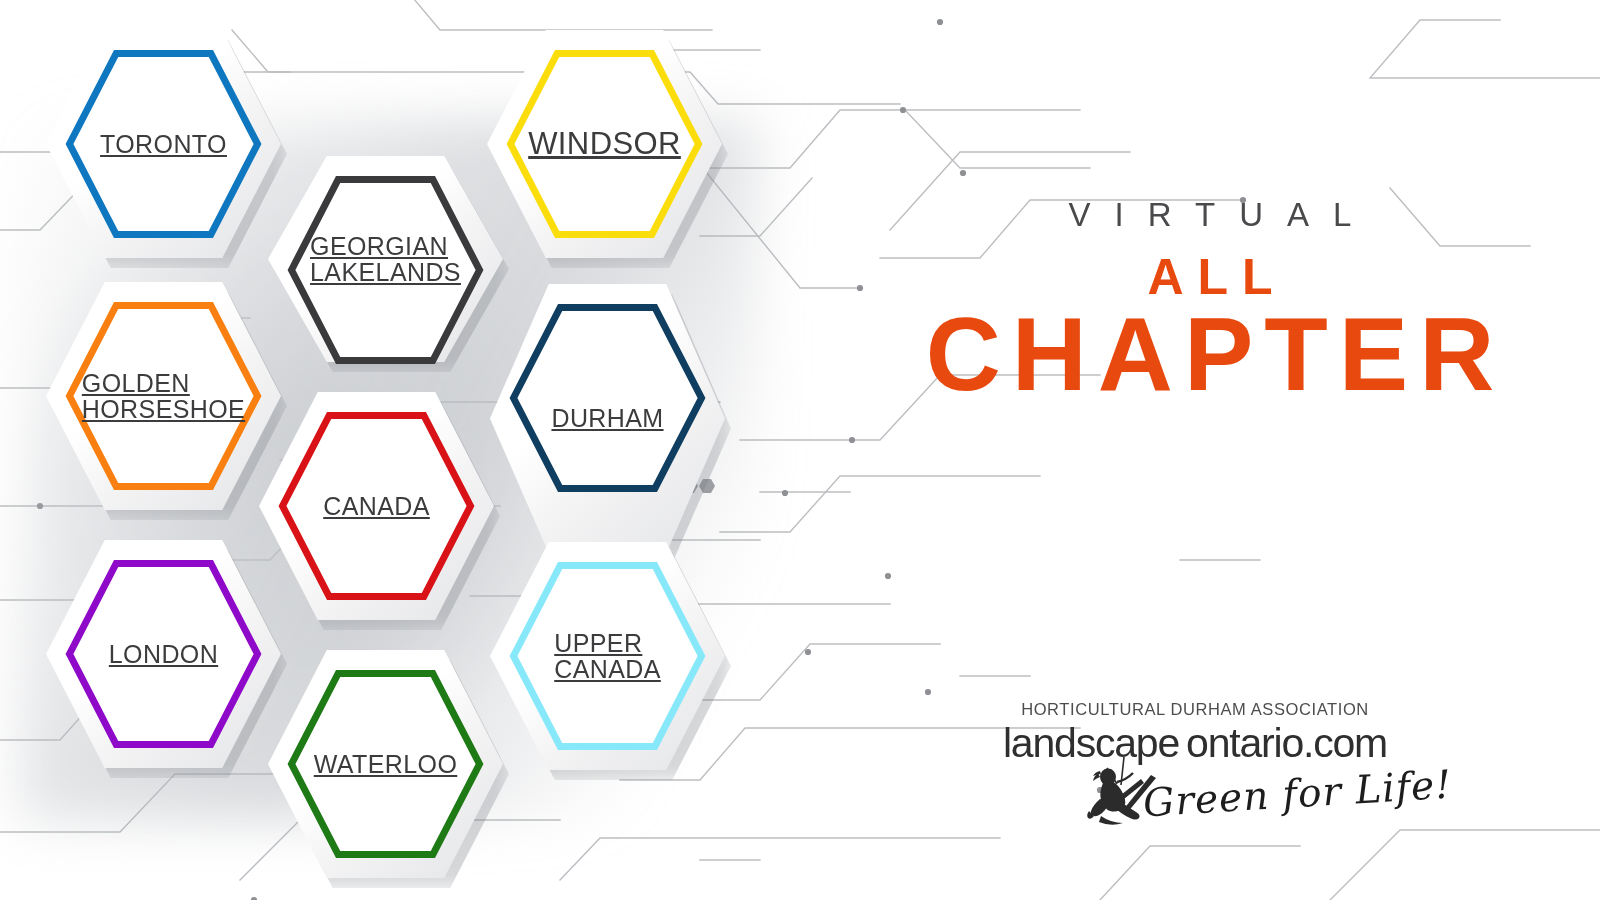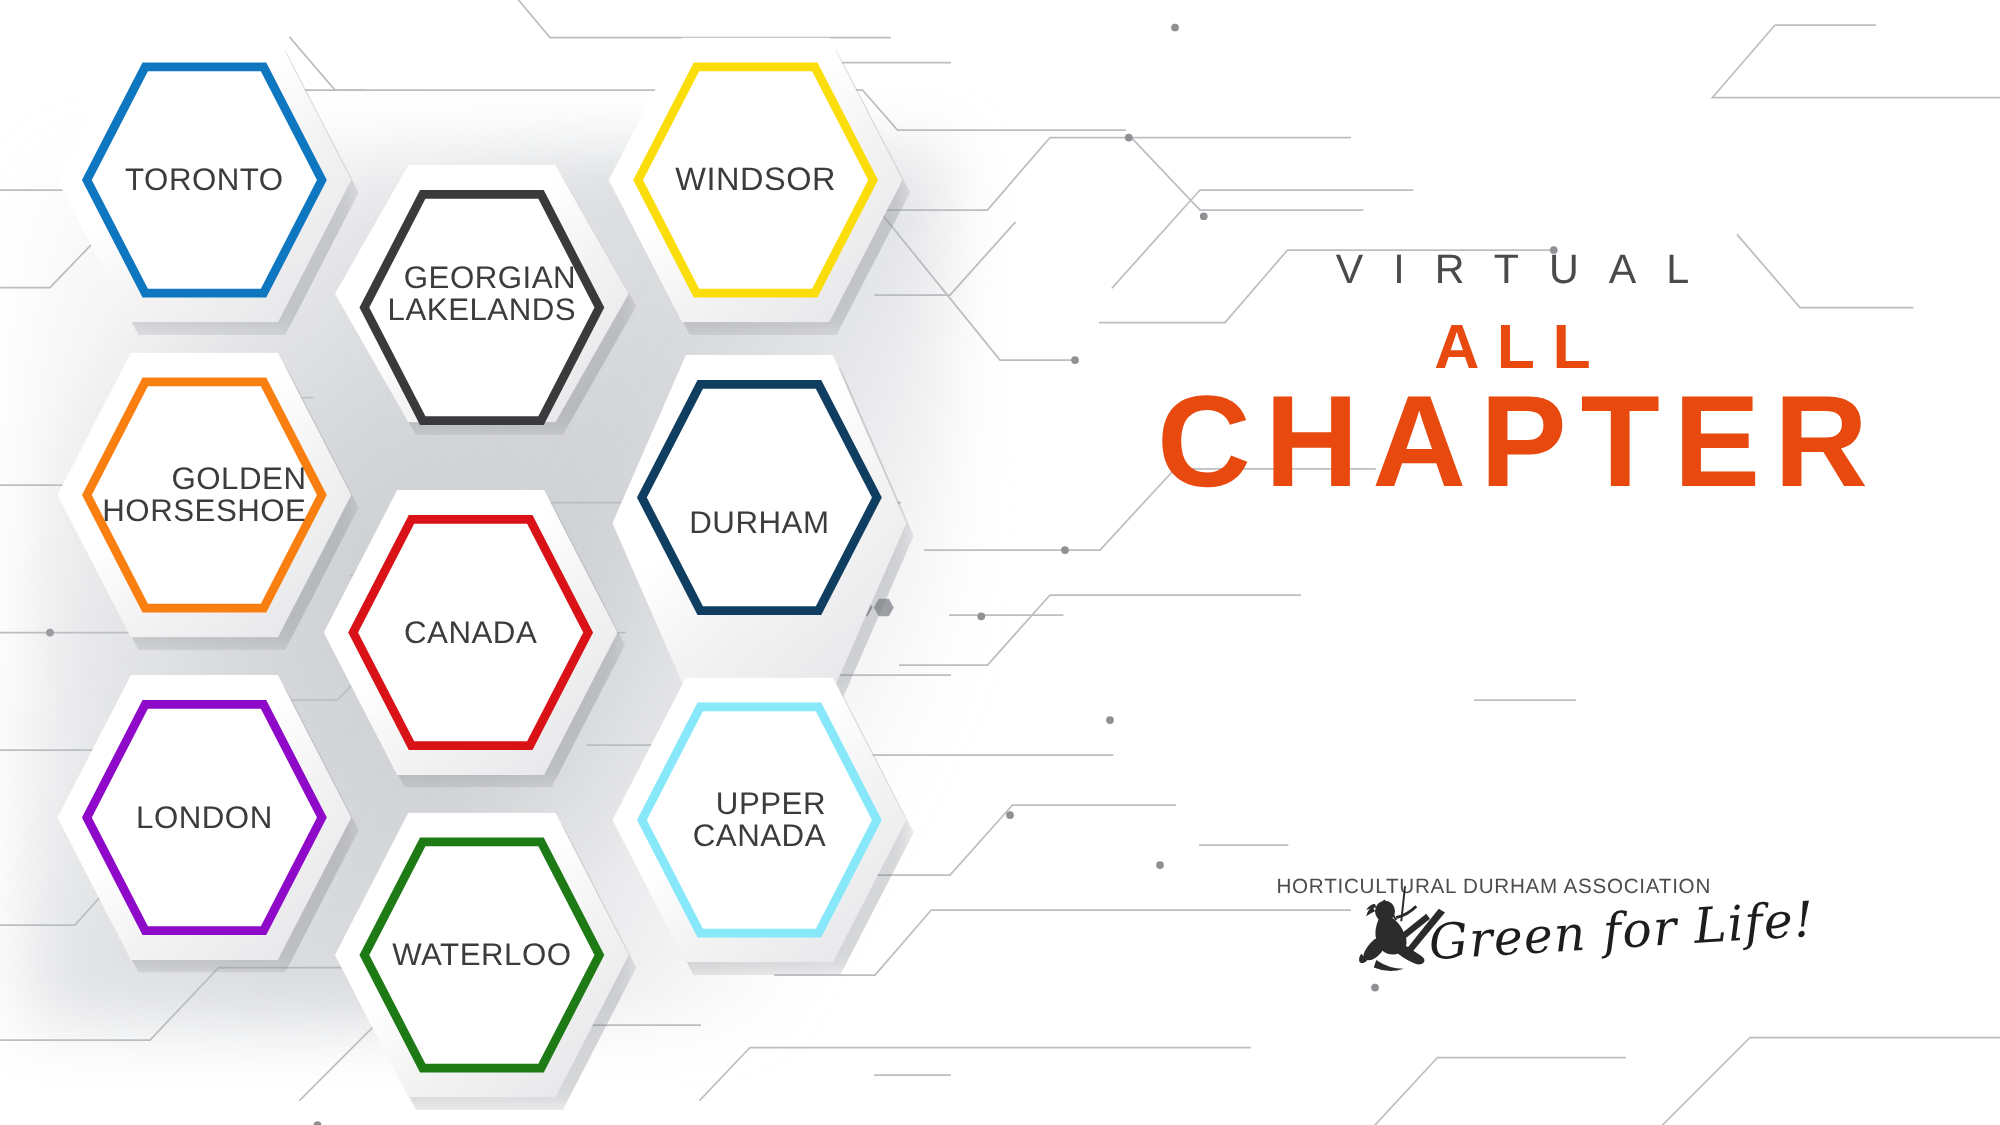--- a/index.html
+++ b/index.html
@@ -45,26 +45,27 @@
     -webkit-clip-path:polygon(0% 50%,25% 0%,75% 0%,100% 50%,75% 100%,25% 100%);
     clip-path:polygon(0% 50%,25% 0%,75% 0%,100% 50%,75% 100%,25% 100%);
     background:rgba(120,124,130,.30);
     filter:blur(9px);
   }
   .hex-ring{position:absolute;}
   .hex-ring svg{display:block;overflow:visible;}
   .hex-label{
     position:absolute;left:0;top:0;width:100%;height:100%;
     display:flex;align-items:center;justify-content:center;
-    text-align:right;
+    text-align:left;
     color:#3c3c3e;
     line-height:1.06;
     letter-spacing:.4px;
     white-space:pre-line;
     pointer-events:none;
+    text-decoration:underline;
   }
 
   
   .title-block{position:absolute;left:860px;top:196px;width:700px;text-align:center;}
   .t-virtual{
     font-size:33px;letter-spacing:24px;color:#4a4a4d;font-weight:400;
     padding-left:24px;
   }
   .t-all{
     font-size:50px;letter-spacing:14px;font-weight:bold;color:#e8490f;
@@ -181,40 +182,40 @@
       <div class="hex-wrap" style="left: 46px; top: 30px; width: 235px; height: 228px;">
         <div class="hex-shadow"></div>
         <div class="hex-plate"></div>
         <div class="hex-ring" style="left: 20px; top: 20px; width: 195px; height: 188px;">
           <svg width="195" height="188" viewBox="0 0 195 188">
             <polygon points="3.5,94 50.15,3.5 144.85,3.5 191.5,94 144.85,184.5 50.15,184.5" fill="#ffffff" stroke="#0f76c0" stroke-width="7" stroke-linejoin="miter"></polygon>
           </svg>
         </div>
         <div class="hex-label" style="font-size: 25px;">TORONTO</div>
       </div>
-      <div class="hex-wrap" style="left: 268px; top: 132px; width: 235px; height: 206px;">
+      <div class="hex-wrap" style="left: 268px; top: 156px; width: 235px; height: 206px;">
         <div class="hex-shadow"></div>
         <div class="hex-plate"></div>
         <div class="hex-ring" style="left: 20px; top: 20px; width: 195px; height: 188px;">
           <svg width="195" height="188" viewBox="0 0 195 188">
             <polygon points="3.5,94 50.15,3.5 144.85,3.5 191.5,94 144.85,184.5 50.15,184.5" fill="#ffffff" stroke="#3a3a3c" stroke-width="7" stroke-linejoin="miter"></polygon>
           </svg>
         </div>
         <div class="hex-label" style="font-size: 25px;">GEORGIAN
 LAKELANDS</div>
       </div>
       <div class="hex-wrap" style="left: 487px; top: 30px; width: 235px; height: 228px;">
         <div class="hex-shadow"></div>
         <div class="hex-plate"></div>
         <div class="hex-ring" style="left: 20px; top: 20px; width: 195px; height: 188px;">
           <svg width="195" height="188" viewBox="0 0 195 188">
             <polygon points="3.5,94 50.15,3.5 144.85,3.5 191.5,94 144.85,184.5 50.15,184.5" fill="#ffffff" stroke="#fbdd0c" stroke-width="7" stroke-linejoin="miter"></polygon>
           </svg>
         </div>
-        <div class="hex-label" style="font-size: 26px;">WINDSOR</div>
+        <div class="hex-label" style="font-size: 31px;">WINDSOR</div>
       </div>
       <div class="hex-wrap" style="left: 46px; top: 282px; width: 235px; height: 228px;">
         <div class="hex-shadow"></div>
         <div class="hex-plate"></div>
         <div class="hex-ring" style="left: 20px; top: 20px; width: 195px; height: 188px;">
           <svg width="195" height="188" viewBox="0 0 195 188">
             <polygon points="3.5,94 50.15,3.5 144.85,3.5 191.5,94 144.85,184.5 50.15,184.5" fill="#ffffff" stroke="#f98010" stroke-width="7" stroke-linejoin="miter"></polygon>
           </svg>
         </div>
         <div class="hex-label" style="font-size: 25px;">GOLDEN
@@ -274,20 +275,21 @@
     </div>
 
   <div class="title-block">
     <div class="t-virtual">VIRTUAL</div>
     <div class="t-all">ALL</div>
     <div class="t-chapter">CHAPTER</div>
   </div>
 
   <div class="logo">
     <div class="logo-top">HORTICULTURAL DURHAM ASSOCIATION</div>
+    <div class="logo-main"><span>landscape</span><span class="sp"></span><span>ontario.com</span></div>
     <div class="logo-tag">
       <svg class="swing" width="110" height="78" viewBox="0 0 110 78">
         <g fill="#2b2b2b">
           <path d="M57 2 L54 30 M40 13 L50 29" stroke="#2b2b2b" stroke-width="1.6" fill="none"></path>
           <path d="M31 18 q-4 3 -5 8 q4 -3 7 -4 z"></path>
           <path d="M33 16 q-5 1 -7 5 q5 -2 8 -2 z"></path>
           <ellipse cx="41" cy="22" rx="8" ry="8.5"></ellipse>
           <path d="M36 28 q-4 9 -2 17 q3 9 9 11 q8 2 13 -3 q4 -5 1 -12 q-3 -8 -9 -13 q-6 -4 -12 0 z"></path>
           <path d="M33 44 q-7 6 -9 12 q-1 4 3 5 q5 1 11 -6 q4 -5 5 -9 z"></path>
           <path d="M47 52 q7 7 16 11 q6 3 9 0 q2 -3 -3 -6 q-8 -5 -15 -10 z"></path>

